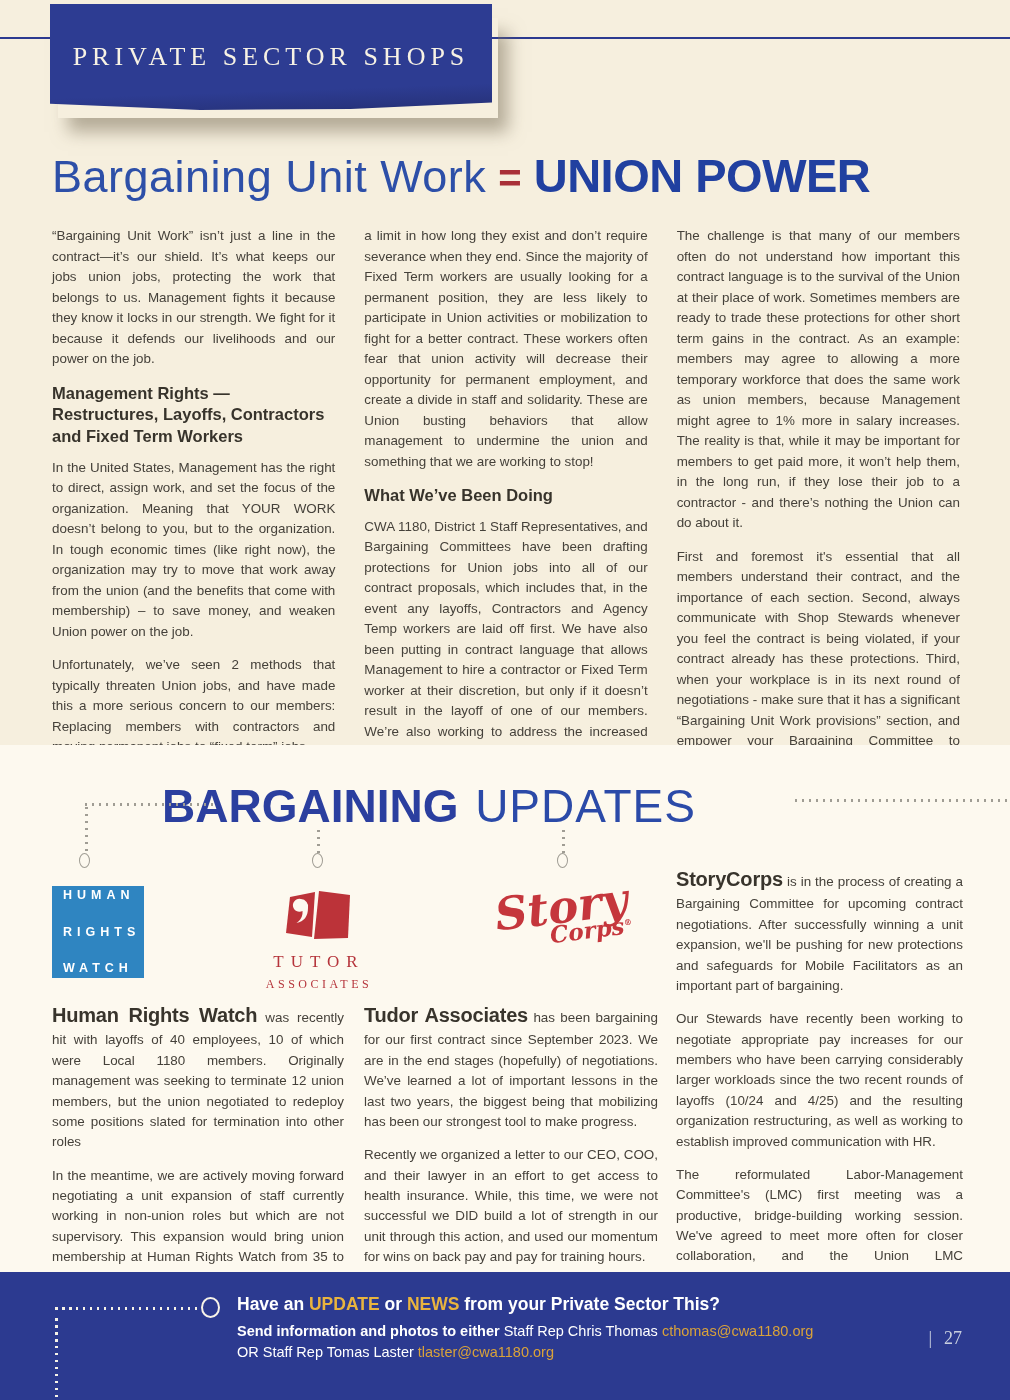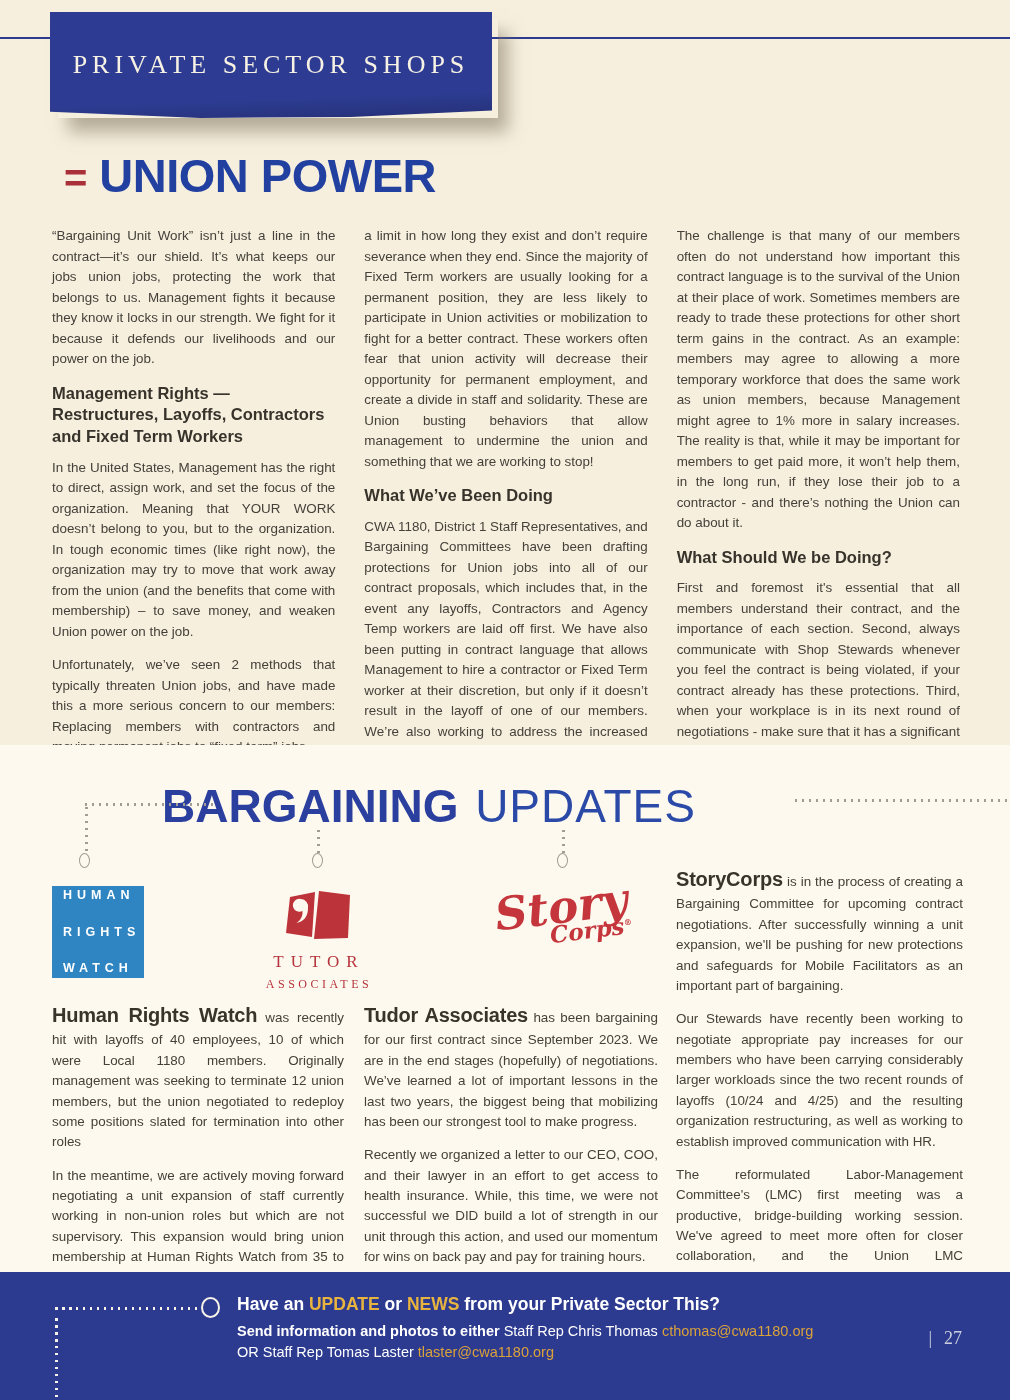--- a/index.html
+++ b/index.html
@@ -15,21 +15,21 @@
     --dot:#a09d94;
     --body:#45413a;
     --head:#37332b;
   }
   *{margin:0;padding:0;box-sizing:border-box;}
   html,body{width:1010px;height:1400px;}
   body{font-family:"Liberation Sans", sans-serif;background:var(--cream);position:relative;overflow:hidden;}
 
   .top-rule{position:absolute;top:37px;left:0;width:1010px;height:2px;background:var(--blue);}
 
-  .banner{position:absolute;top:12px;left:50px;width:442px;height:106px;
+  .banner{position:absolute;top:4px;left:50px;width:442px;height:106px;
     background:linear-gradient(178deg,#2d3c92 78%,#28347f 93%,#202a6e 100%);
     clip-path:polygon(0 0,100% 0,100% 93%,68% 99%,34% 100%,0 94%);
     display:flex;align-items:center;justify-content:center;}
   .banner-shadow{position:absolute;top:18px;left:58px;width:440px;height:100px;
     box-shadow:10px 14px 16px rgba(128,116,94,.55);}
   .banner span{font-family:"Liberation Serif", serif;color:#f7f2e4;font-size:26px;
     letter-spacing:5px;font-weight:500;}
 
   .main-title{position:absolute;top:148px;left:52px;display:flex;align-items:baseline;white-space:nowrap;}
   .t-lead{font-size:45px;font-weight:400;color:var(--title-blue);letter-spacing:.5px;}
@@ -89,20 +89,21 @@
 </head>
 <body>
 
 <div class="top-rule"></div>
 <div class="banner-shadow"></div>
 <div class="banner">
   <span>PRIVATE SECTOR SHOPS</span>
 </div>
 
 <h1 class="main-title">
+  <span class="t-lead">Bargaining Unit Work</span>
   <span class="t-eq">=</span>
   <span class="t-emph">UNION POWER</span>
 </h1>
 
 <div class="article">
   <div class="col">
     <p>“Bargaining Unit Work” isn’t just a line in the contract—it’s our shield. It’s what keeps our jobs union jobs, protecting the work that belongs to us. Management fights it because they know it locks in our strength. We fight for it because it defends our livelihoods and our power on the job.</p>
     <h3 class="colhead pre">Management Rights —
 Restructures, Layoffs, Contractors
 and Fixed Term Workers</h3>
@@ -110,21 +111,20 @@
     <p>Unfortunately, we’ve seen 2 methods that typically threaten Union jobs, and have made this a more serious concern to our members: Replacing members with contractors and moving permanent jobs to “fixed term” jobs.</p>
     <p>Replacing Union members with contractors is a typical way that the company can avoid providing benefits and dealing with CWA. The second, is to replace regular full time Union jobs with “Fixed Term” (think of temporary) positions, which have</p>
   </div>
   <div class="col">
     <p>a limit in how long they exist and don’t require severance when they end. Since the majority of Fixed Term workers are usually looking for a permanent position, they are less likely to participate in Union activities or mobilization to fight for a better contract. These workers often fear that union activity will decrease their opportunity for permanent employment, and create a divide in staff and solidarity. These are Union busting behaviors that allow management to undermine the union and something that we are working to stop!</p>
     <h3 class="colhead">What We’ve Been Doing</h3>
     <p>CWA 1180, District 1 Staff Representatives, and Bargaining Committees have been drafting protections for Union jobs into all of our contract proposals, which includes that, in the event any layoffs, Contractors and Agency Temp workers are laid off first. We have also been putting in contract language that allows Management to hire a contractor or Fixed Term worker at their discretion, but only if it doesn’t result in the layoff of one of our members. We’re also working to address the increased use of AI in non-profit workplaces, by adding sections which insist that work created through artificial intelligence, must be checked over by a human worker.</p>
   </div>
   <div class="col">
     <p>The challenge is that many of our members often do not understand how important this contract language is to the survival of the Union at their place of work. Sometimes members are ready to trade these protections for other short term gains in the contract. As an example: members may agree to allowing a more temporary workforce that does the same work as union members, because Management might agree to 1% more in salary increases. The reality is that, while it may be important for members to get paid more, it won’t help them, in the long run, if they lose their job to a contractor - and there’s nothing the Union can do about it.</p>
-    <h3 class="colhead">What Should We be Doing?</h3>
     <p>First and foremost it's essential that all members understand their contract, and the importance of each section. Second, always communicate with Shop Stewards whenever you feel the contract is being violated, if your contract already has these protections. Third, when your workplace is in its next round of negotiations - make sure that it has a significant “Bargaining Unit Work provisions” section, and empower your Bargaining Committee to demand job protections from management!</p>
   </div>
 </div>
 
 <div class="updates-bg"></div>
 
 <h2 class="u-title">
   <span class="b">BARGAINING</span>
   <span class="l">UPDATES</span>
 </h2>

